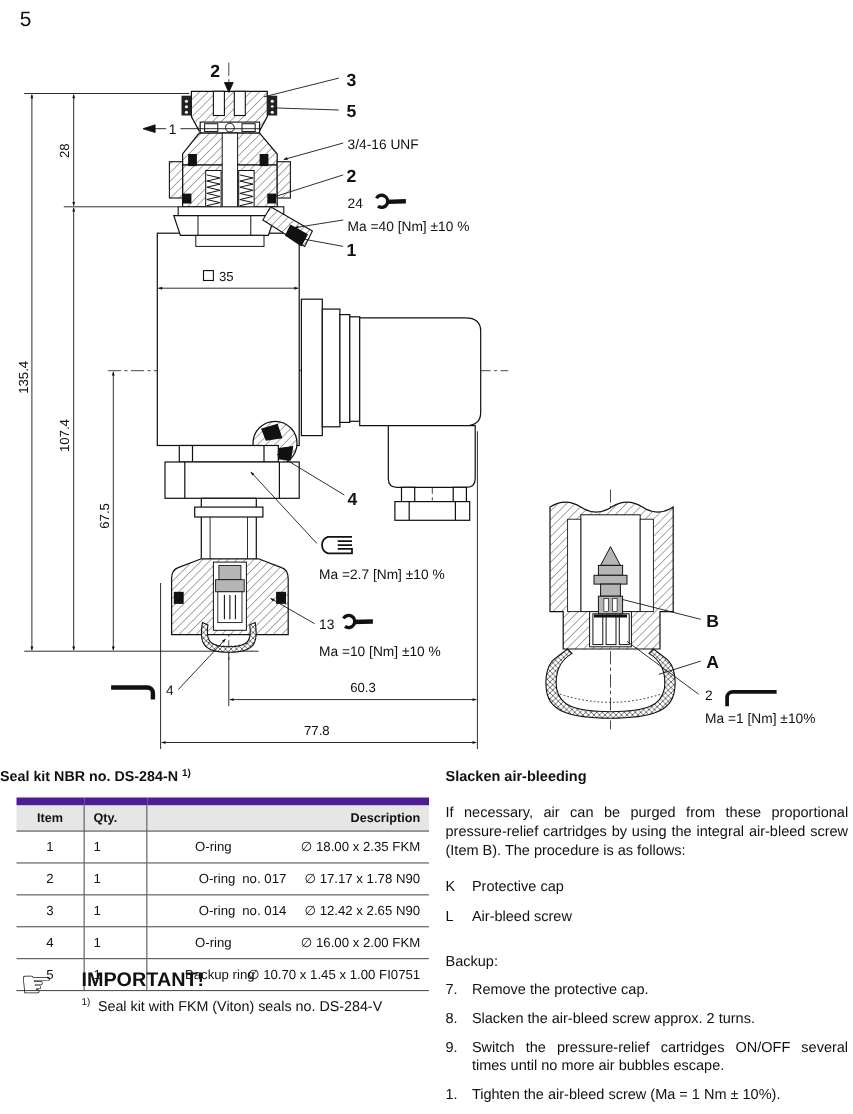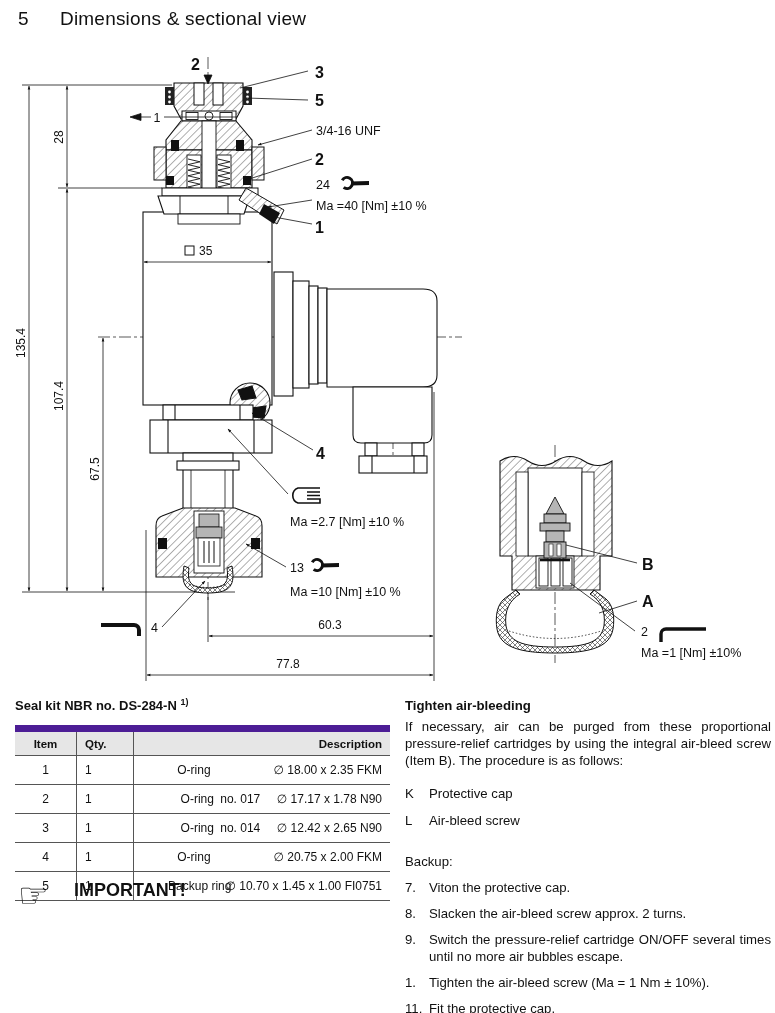--- a/index.html
+++ b/index.html
@@ -7,54 +7,53 @@
   .abs{position:absolute;}
   
   .title-row{left:18px;top:8px;font-size:19px;letter-spacing:.2px;display:flex;}
   .title-num{width:42px;}
   
   svg text{font-family:"Liberation Sans",sans-serif;fill:#111;}
   .ann{font-size:12.5px;}
   .dim{font-size:12px;}
   .co{font-size:16px;font-weight:bold;}
   
-  .sealkit-head{left:15px;top:697px;font-size:13px;font-weight:bold;}
+  .sealkit-head{left:0;top:697px;font-size:13px;font-weight:bold;}
   .sealkit-head sup{font-size:9px;}
   table.seal{left:15px;top:725px;border-collapse:collapse;width:375px;font-size:12px;}
   table.seal td,table.seal th{border-bottom:1px solid #555;padding:0 8px;height:28px;vertical-align:middle;white-space:nowrap;}
   table.seal tr.hd th{border-top:7px solid #4c1d95;background:#e6e6e6;font-size:11.5px;font-weight:bold;height:23px;}
   .c-item{width:45px;text-align:center;border-right:1px solid #555;}
   .c-qty{width:40px;text-align:left;border-right:1px solid #555;}
   .c-desc{text-align:right;}
   .d-name{display:inline-block;width:54px;}
   .d-part{display:inline-block;width:43px;}
   .d-size{display:inline-block;min-width:93px;}
   
   .important{left:18px;top:876px;display:flex;}
   .imp-icon{font-size:34px;line-height:34px;width:56px;margin-top:2px;}
   .imp-title{font-size:18px;font-weight:bold;margin-top:4px;}
   .imp-foot{font-size:13px;margin-top:5px;}
   .imp-foot sup{font-size:9px;margin-right:7px;}
   
   .aircol{left:405px;top:697px;width:366px;font-size:13.2px;line-height:17px;}
   .air-head{font-weight:bold;}
-  .air-intro{margin-top:4px;text-align:justify;}
+  .air-intro{margin-top:16px;text-align:justify;}
   .legend{display:flex;margin-top:16px;}
   .legend .k{width:24px;}
   .steps-label{margin-top:24px;}
   .step{display:flex;margin-top:9px;}
   .step .n{width:24px;flex:0 0 24px;}
   .step .t{flex:1;text-align:justify;}
 </style>
 </head>
 <body>
 
 <div class="abs title-row">
   <span class="title-num">5</span>
-  <span>Dimensions &amp; sectional view</span>
 </div>
 
 <svg class="abs" style="left:0;top:0" width="775" height="700" viewBox="0 0 775 700">
   <defs>
     <pattern id="hp" width="5.5" height="5.5" patternUnits="userSpaceOnUse" patternTransform="rotate(45)">
       <rect width="5.5" height="5.5" fill="#fff"></rect>
       <line x1="0" y1="0" x2="0" y2="5.5" stroke="#3a3a3a" stroke-width="0.8"></line>
     </pattern>
     <pattern id="xp" width="5" height="5" patternUnits="userSpaceOnUse">
       <rect width="5" height="5" fill="#fff"></rect>
@@ -326,66 +325,69 @@
       <span class="d-size">∅ 12.42 x 2.65</span>
       <span>N90</span>
     </td>
   </tr>
   <tr>
     <td class="c-item">4</td>
     <td class="c-qty">1</td>
     <td class="c-desc">
       <span class="d-name">O-ring</span>
       <span class="d-part"></span>
-      <span class="d-size">∅ 20.75 x 2.00</span>
+      <span class="d-size">∅ 16.00 x 2.00</span>
       <span>FKM</span>
     </td>
   </tr>
   <tr>
     <td class="c-item">5</td>
     <td class="c-qty">1</td>
     <td class="c-desc">
       <span class="d-name">Backup ring</span>
       <span class="d-size">∅ 10.70 x 1.45 x 1.00</span>
       <span>FI0751</span>
     </td>
   </tr>
 </tbody>
   </table>
 
 <div class="abs important">
   <div class="imp-icon">☞</div>
   <div>
     <div class="imp-title">IMPORTANT!</div>
+    <div class="imp-foot">
+      <sup>1)</sup><span>Seal kit with FKM (Viton) seals no. DS-284-V</span>
+    </div>
   </div>
 </div>
 
 <div class="abs aircol">
-  <div class="air-head">Tighten air-bleeding</div>
+  <div class="air-head">Slacken air-bleeding</div>
   <div class="air-intro">If necessary, air can be purged from these proportional pressure-relief cartridges by using the integral air-bleed screw (Item B). The procedure is as follows:</div>
   <div class="legend">
     <span class="k">K</span>
     <span>Protective cap</span>
   </div>
   <div class="legend" style="margin-top:10px;">
     <span class="k">L</span>
     <span>Air-bleed screw</span>
   </div>
   <div class="steps-label">Backup:</div>
   <div class="step">
     <span class="n">7.</span>
-    <span class="t">Viton the protective cap.</span>
+    <span class="t">Remove the protective cap.</span>
   </div>
   <div class="step">
     <span class="n">8.</span>
     <span class="t">Slacken the air-bleed screw approx. 2 turns.</span>
   </div>
   <div class="step">
     <span class="n">9.</span>
-    <span class="t">Switch the pressure-relief cartridge ON/OFF several times until no more air bubbles escape.</span>
+    <span class="t">Switch the pressure-relief cartridges ON/OFF several times until no more air bubbles escape.</span>
   </div>
   <div class="step">
     <span class="n">1.</span>
     <span class="t">Tighten the air-bleed screw (Ma = 1 Nm ± 10%).</span>
   </div>
   <div class="step">
     <span class="n">11.</span>
     <span class="t">Fit the protective cap.</span>
   </div>
 </div>

